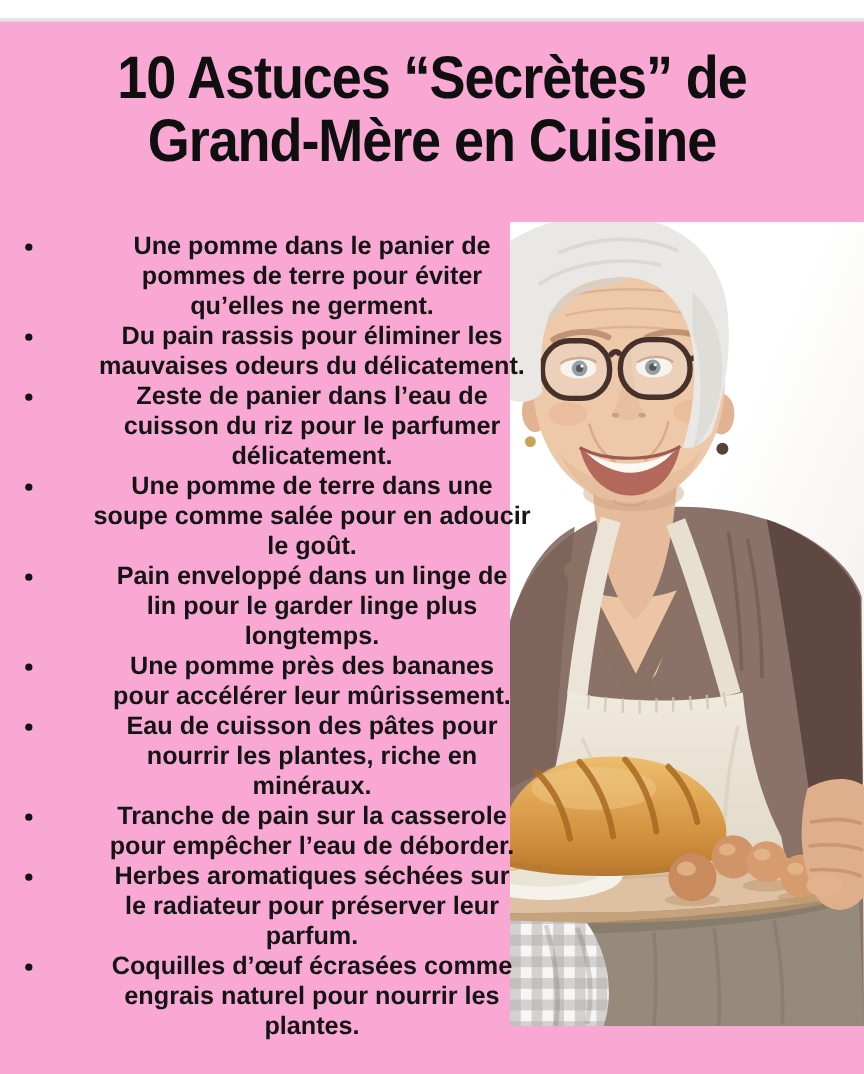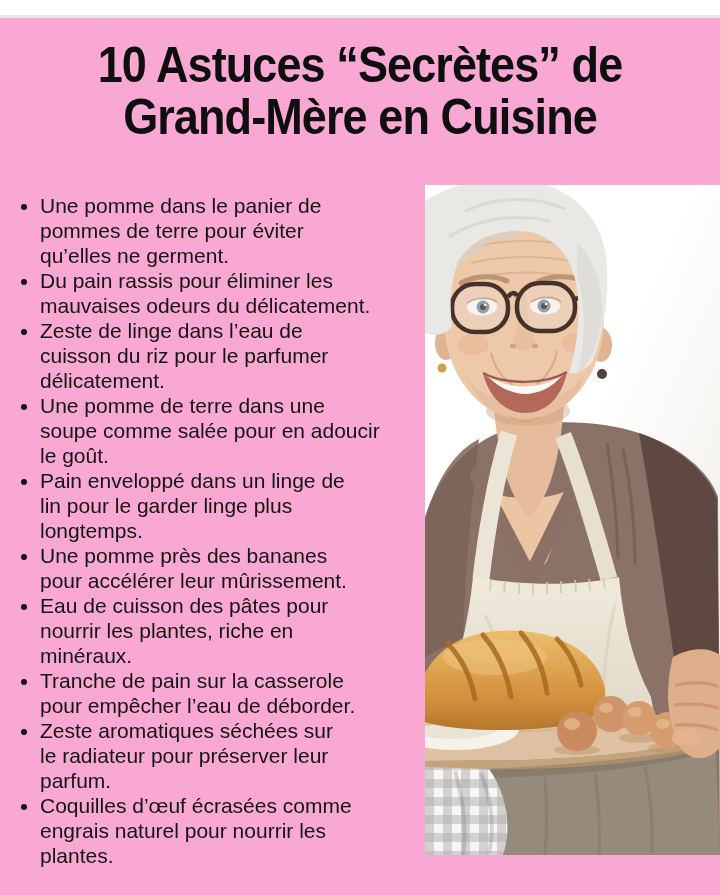--- a/index.html
+++ b/index.html
@@ -10,21 +10,21 @@
   .top-strip{position:absolute;top:0;left:0;right:0;height:3px;background:#e4e4e4;}
   .bottom-strip{position:absolute;bottom:0;left:0;right:0;height:5px;background:#f2f4f6;border-top:1px solid #d7d8da;}
   .title{
     position:absolute;top:24px;left:0;width:720px;margin:0;text-align:center;
     font-size:50px;line-height:52px;font-weight:700;letter-spacing:-1px;color:#0f0f0f;
     transform:scaleX(0.9);transform-origin:50% 0;
   }
   .title span{display:block;}
   .tips{
     position:absolute;top:178px;left:22px;width:440px;margin:0;padding:0 0 0 18px;
-    list-style:disc;font-size:21px;font-weight:400;line-height:25px;color:#141414;
+    list-style:disc;font-size:21px;font-weight:700;line-height:25px;color:#141414;text-align:center;
   }
   .tips li{margin:0;white-space:pre-line;}
   .photo{position:absolute;left:425px;top:170px;width:295px;height:670px;}
   .photo svg{display:block;width:295px;height:670px;}
 </style>
 </head>
 <body>
 
 <div class="canvas">
 
@@ -236,37 +236,37 @@
     <span>10 Astuces “Secrètes” de</span>
     <span>Grand-Mère en Cuisine</span>
   </h1>
 
   <ul class="tips">
       <li>Une pomme dans le panier de
 pommes de terre pour éviter
 qu’elles ne germent.</li>
       <li>Du pain rassis pour éliminer les
 mauvaises odeurs du délicatement.</li>
-      <li>Zeste de linge dans l’eau de
+      <li>Zeste de panier dans l’eau de
 cuisson du riz pour le parfumer
 délicatement.</li>
       <li>Une pomme de terre dans une
 soupe comme salée pour en adoucir
 le goût.</li>
       <li>Pain enveloppé dans un linge de
 lin pour le garder linge plus
 longtemps.</li>
       <li>Une pomme près des bananes
 pour accélérer leur mûrissement.</li>
       <li>Eau de cuisson des pâtes pour
 nourrir les plantes, riche en
 minéraux.</li>
       <li>Tranche de pain sur la casserole
 pour empêcher l’eau de déborder.</li>
-      <li>Zeste aromatiques séchées sur
+      <li>Herbes aromatiques séchées sur
 le radiateur pour préserver leur
 parfum.</li>
       <li>Coquilles d’œuf écrasées comme
 engrais naturel pour nourrir les
 plantes.</li>
     </ul>
 
   <div class="bottom-strip"></div>
 </div>
 

